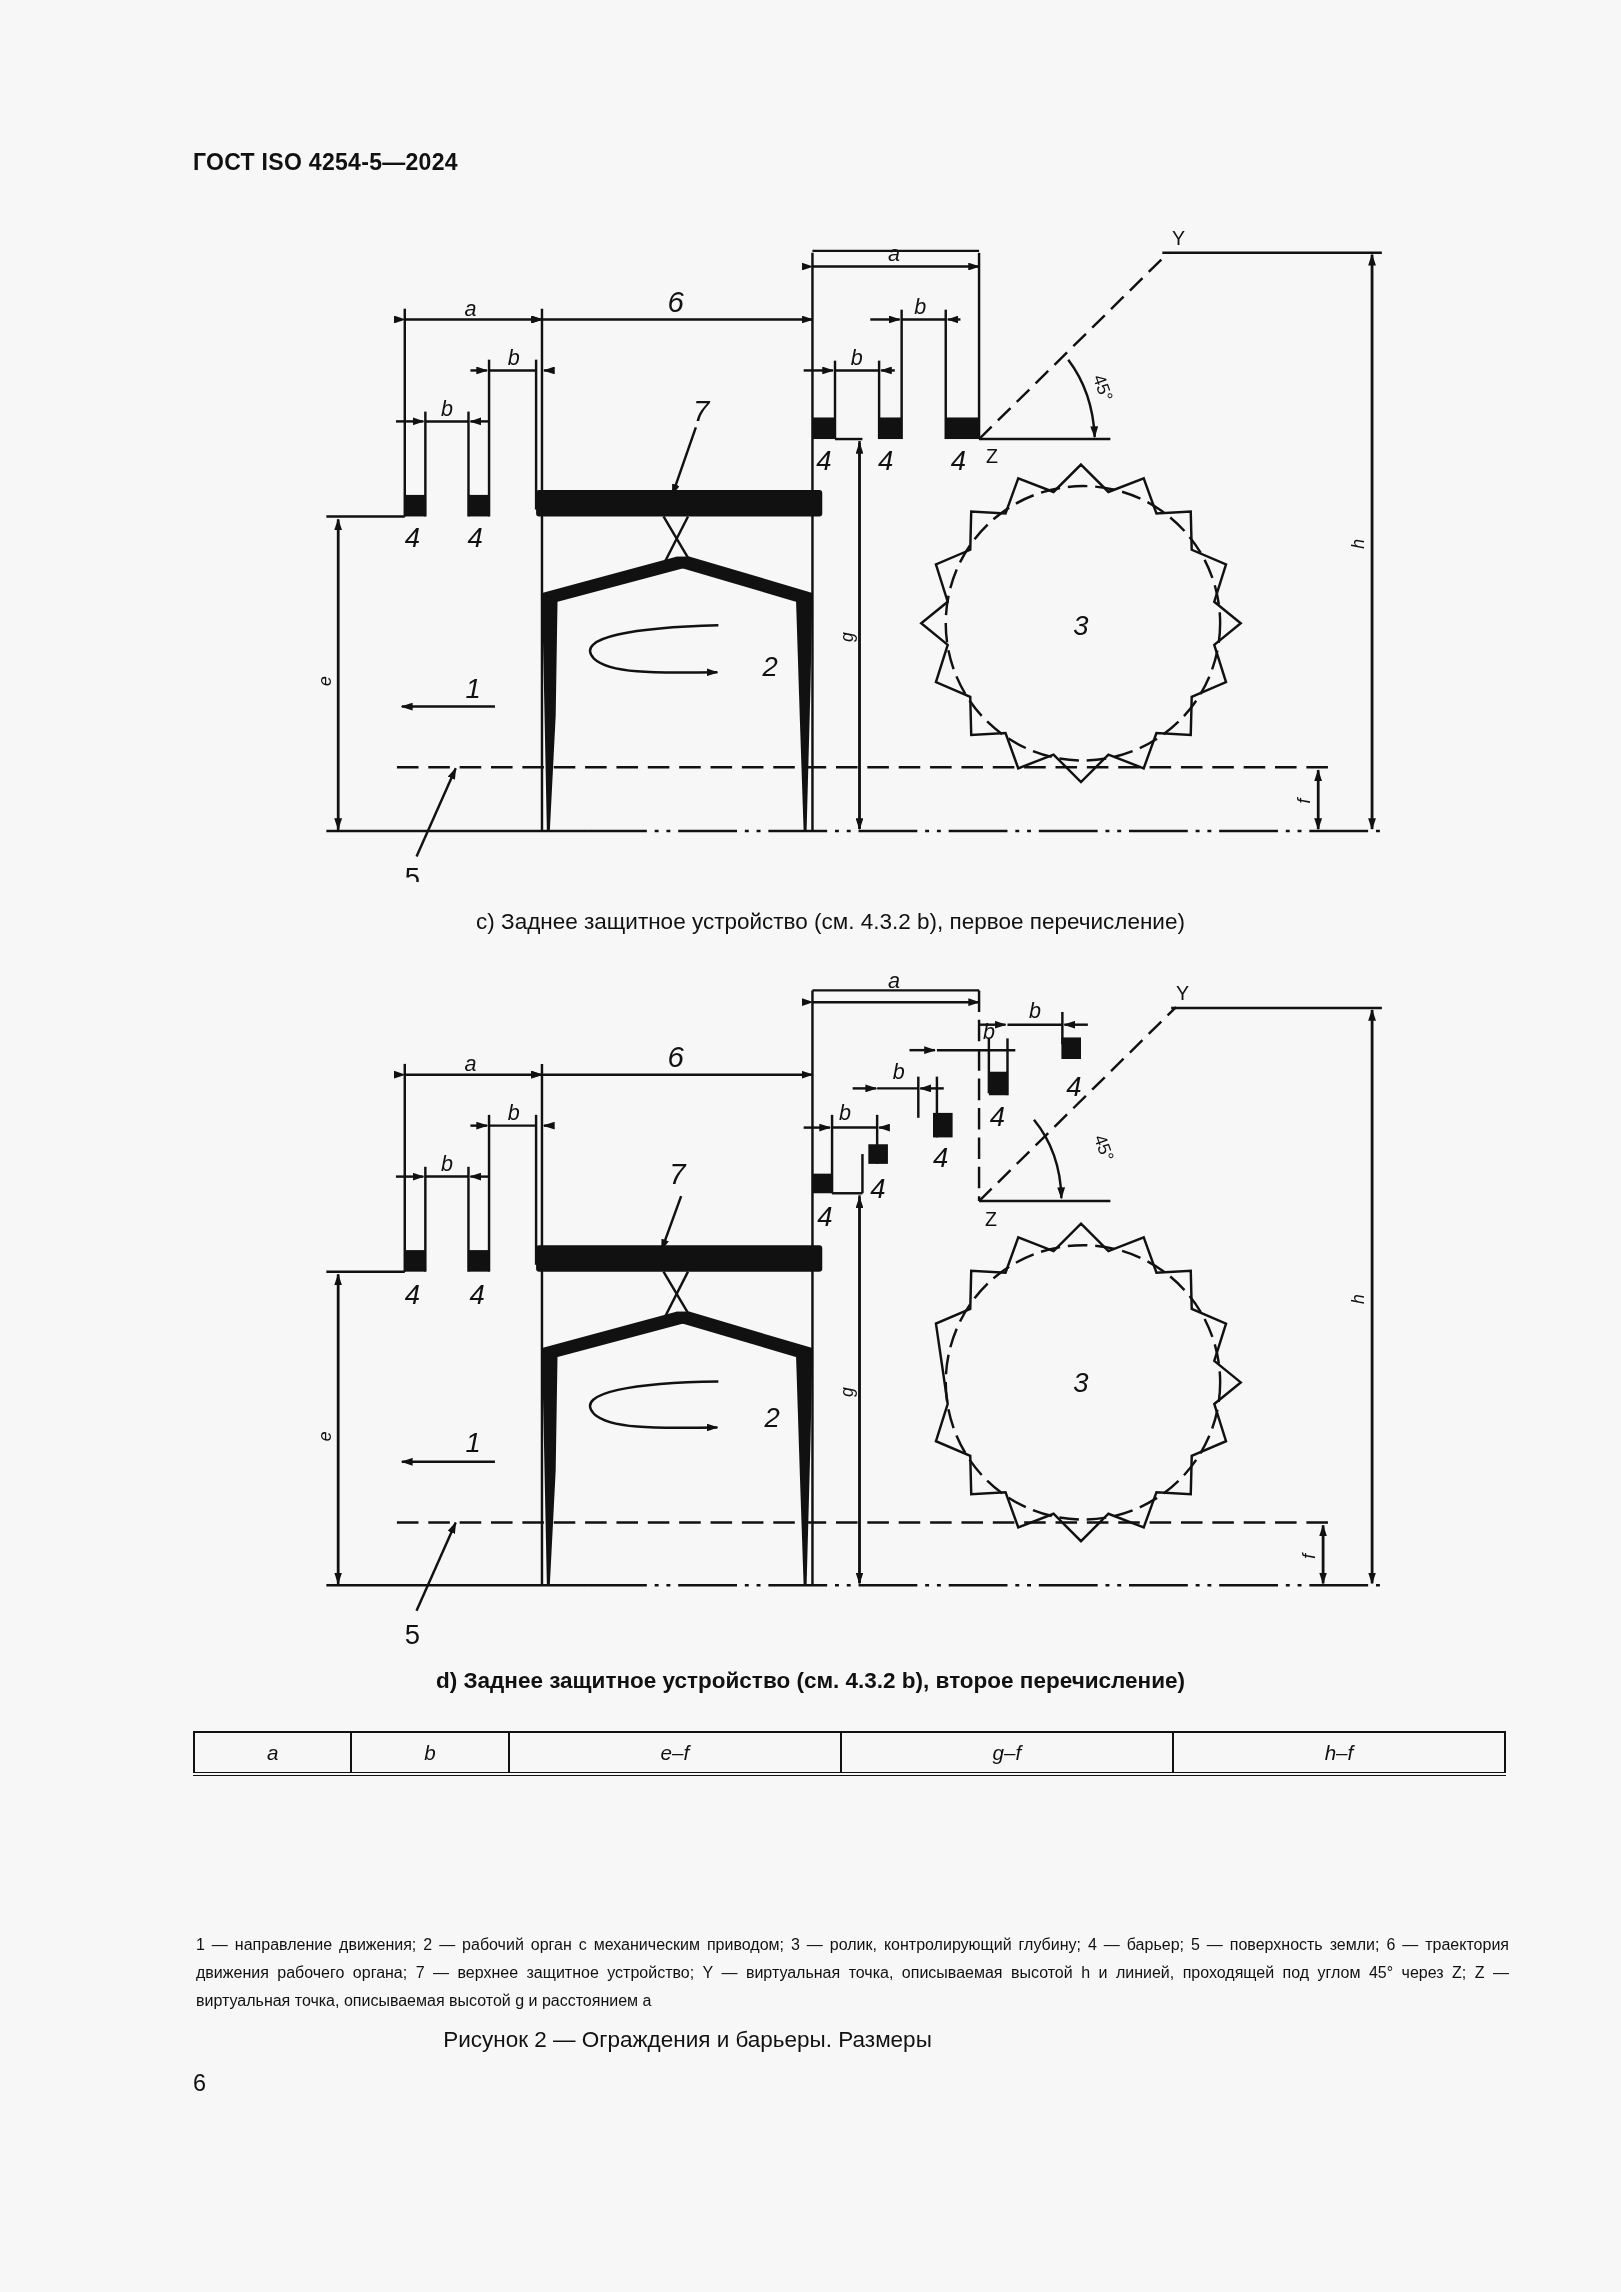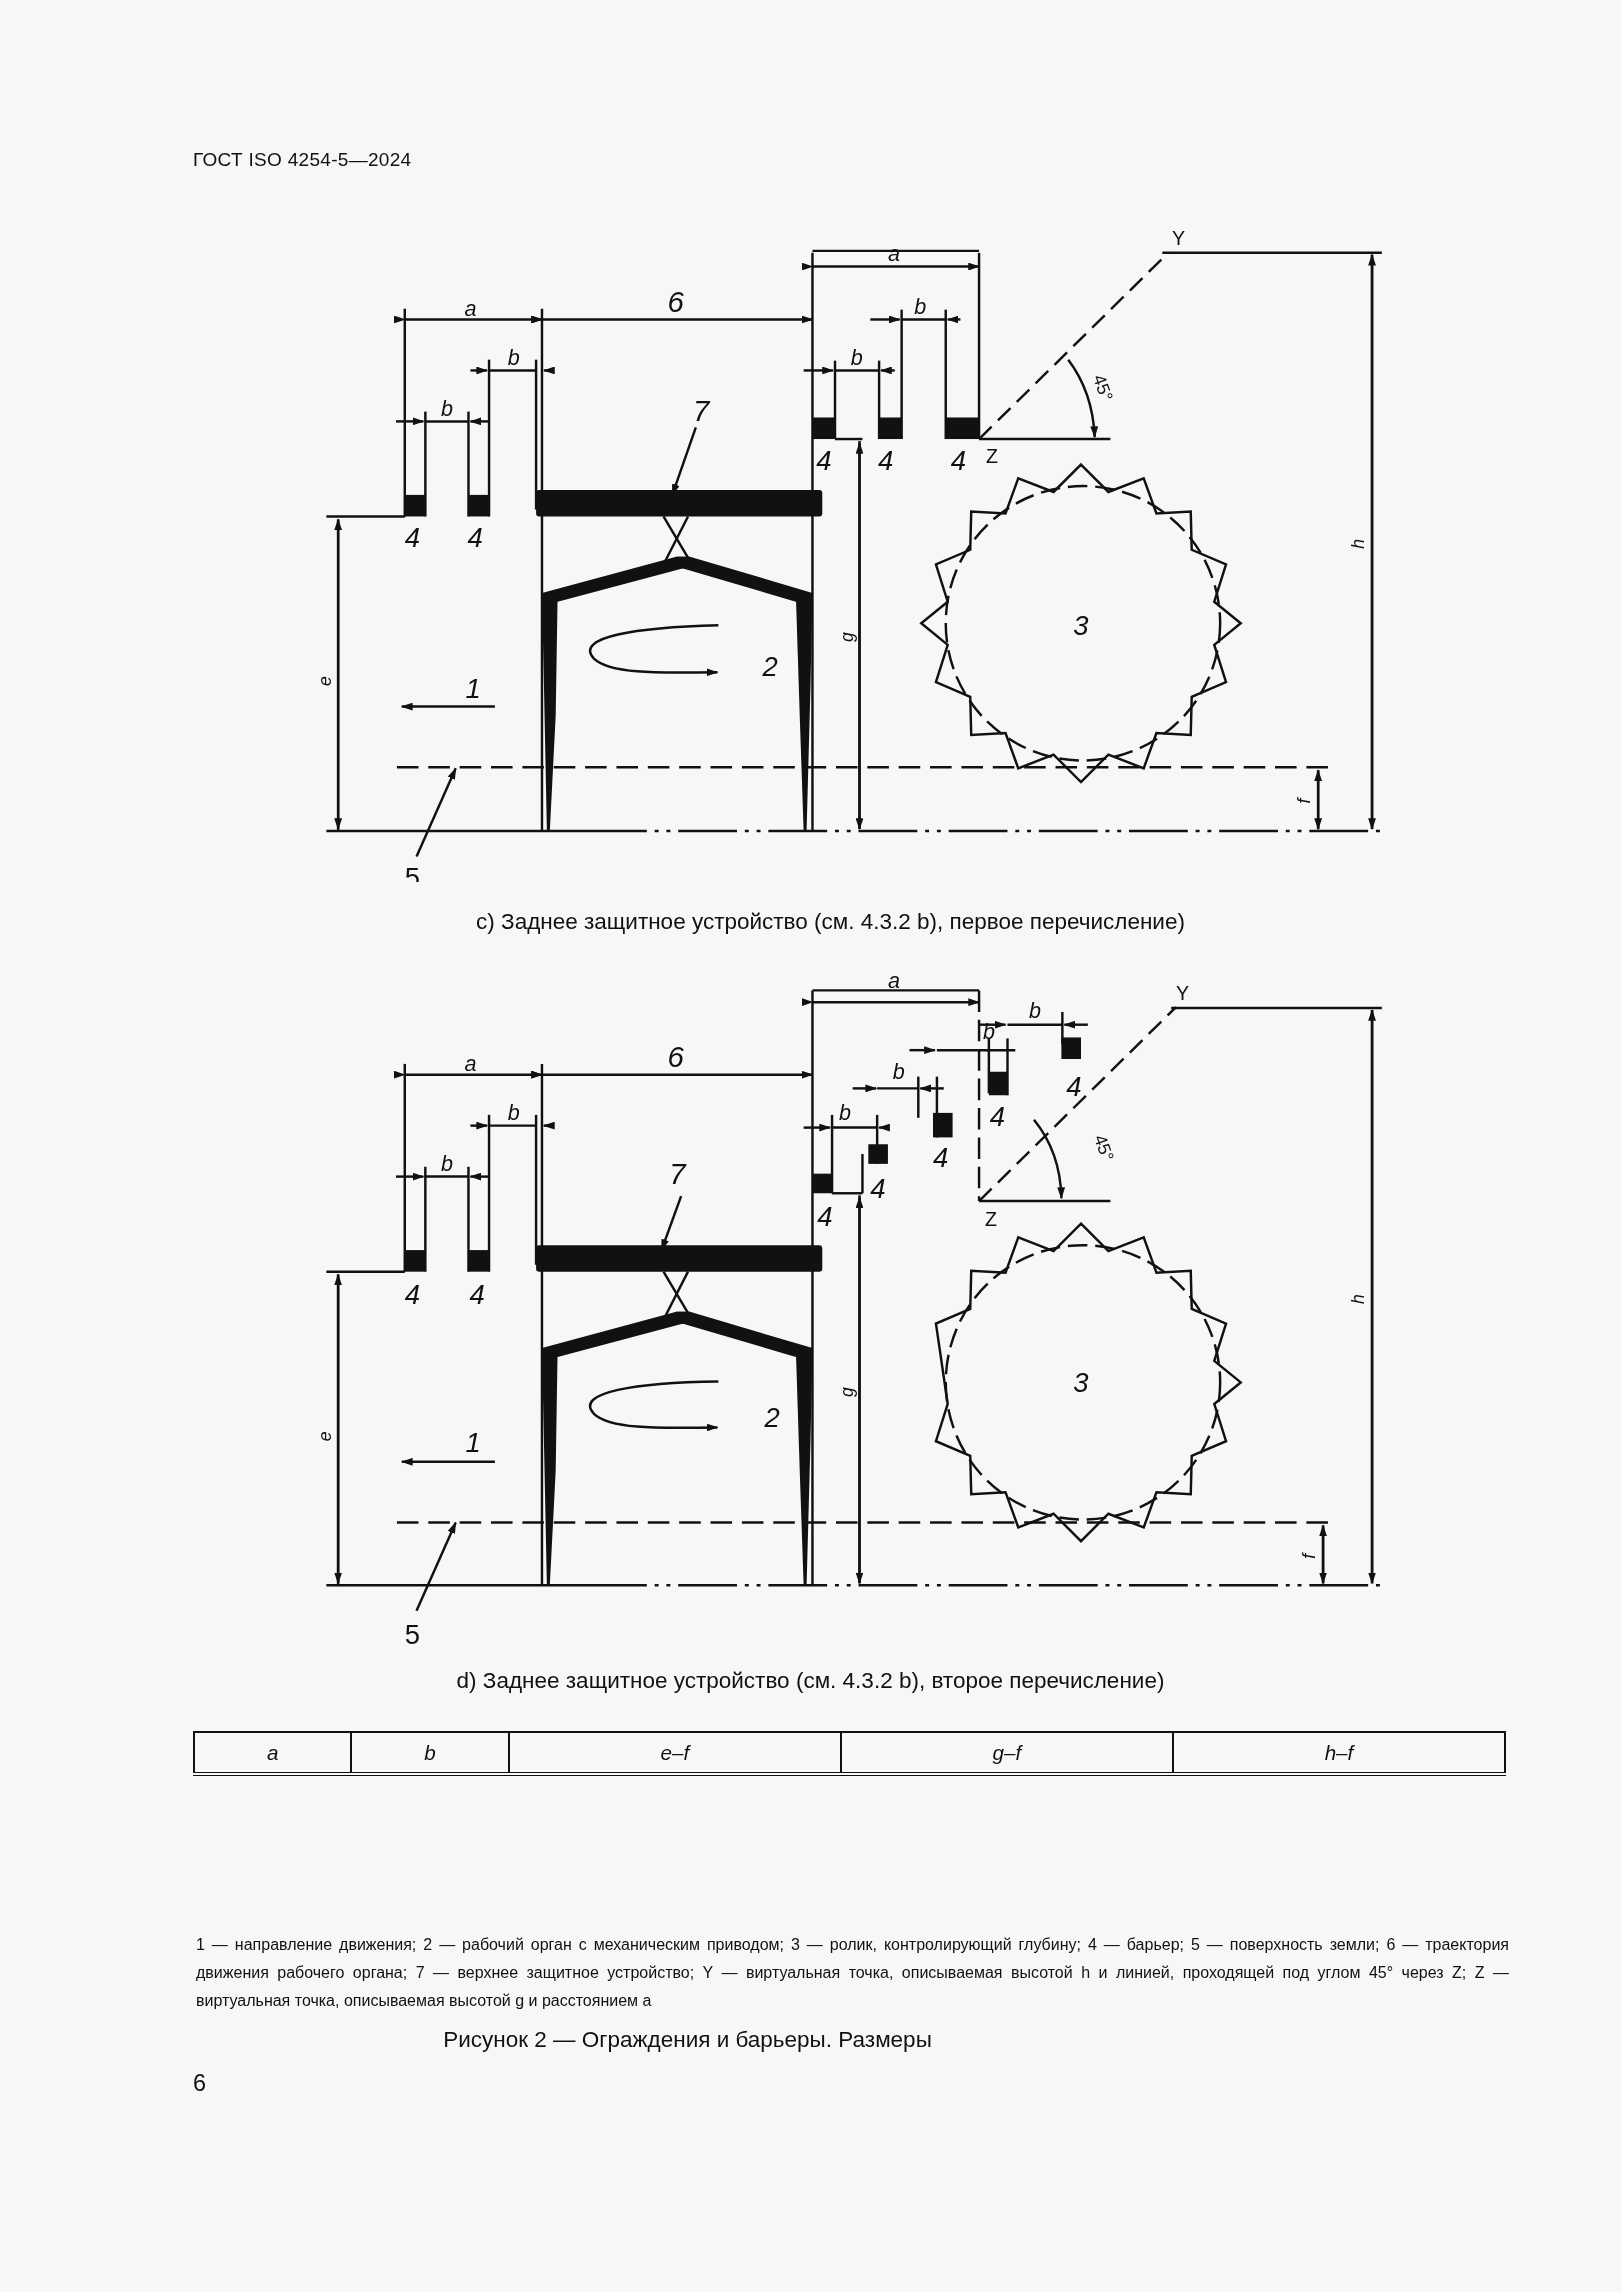--- a/index.html
+++ b/index.html
@@ -1,17 +1,17 @@
 <!DOCTYPE html>
 <html><head>
 <meta charset="utf-8">
 <style>
   html, body { margin: 0; padding: 0; }
   body { width: 1621px; height: 2293px; background: #f7f7f7; position: relative; font-family: "Liberation Sans", sans-serif; color: #111; overflow: hidden; }
-  .header { position: absolute; left: 193px; top: 149px; font-size: 19px; font-weight: normal; letter-spacing: 0.3px; }
+  .header { position: absolute; left: 193px; top: 149px; font-size: 23px; font-weight: bold; letter-spacing: 0.3px; }
   .fig { position: absolute; left: 0; width: 1621px; }
   .fig svg { position: absolute; left: 0; top: 0; }
   .caption { position: absolute; left: 0; width: 1621px; text-align: center; font-size: 22.5px; }
   .tbl { position: absolute; left: 193px; top: 1731px; width: 1313px; border-collapse: collapse; font-size: 22.5px; }
   .tbl td, .tbl th { border: 2px solid #111; text-align: center; font-weight: normal; }
   .tbl th { font-style: italic; height: 37px; font-size: 20.6px; }
   .tbl thead tr { border-bottom: 4.9px double #111; }
   .tbl td.val { height: 69px; line-height: 29px; }
   .tbl td.note { text-align: justify; padding: 5.9px 7.8px 5.9px 3.9px; line-height: 33px; text-indent: 65px; border-top: 2.9px solid #111; }
   .it { font-style: italic; }
@@ -255,21 +255,21 @@
     <text x="1005" y="1250" font-size="20" font-style="normal">Z</text>
     <text x="1200" y="1020" font-size="20" font-style="normal">Y</text>
     <text x="1116" y="1160" font-size="18" font-style="normal" transform="rotate(70 1116 1160)">45°</text>
     <text x="338" y="1470" font-size="18" transform="rotate(-90 338 1470)">e</text>
     <text x="870" y="1425" font-size="18" transform="rotate(-90 870 1425)">g</text>
     <text x="1392" y="1330" font-size="18" transform="rotate(-90 1392 1330)">h</text>
     <text x="1342" y="1590" font-size="18" transform="rotate(-90 1342 1590)">f</text>
   </g>
 </svg>
 </div>
-<div class="caption" style="top:1668px;">d) Заднее защитное устройство (см. 4.3.2 b), второе перечисление)</div>
+<div class="caption" style="top:1668px;font-weight:bold;">d) Заднее защитное устройство (см. 4.3.2 b), второе перечисление)</div>
 
 <table class="tbl">
   <thead>
     <tr>
       <th>a</th>
       <th>b</th>
       <th>e–f</th>
       <th>g–f</th>
       <th>h–f</th>
     </tr>

